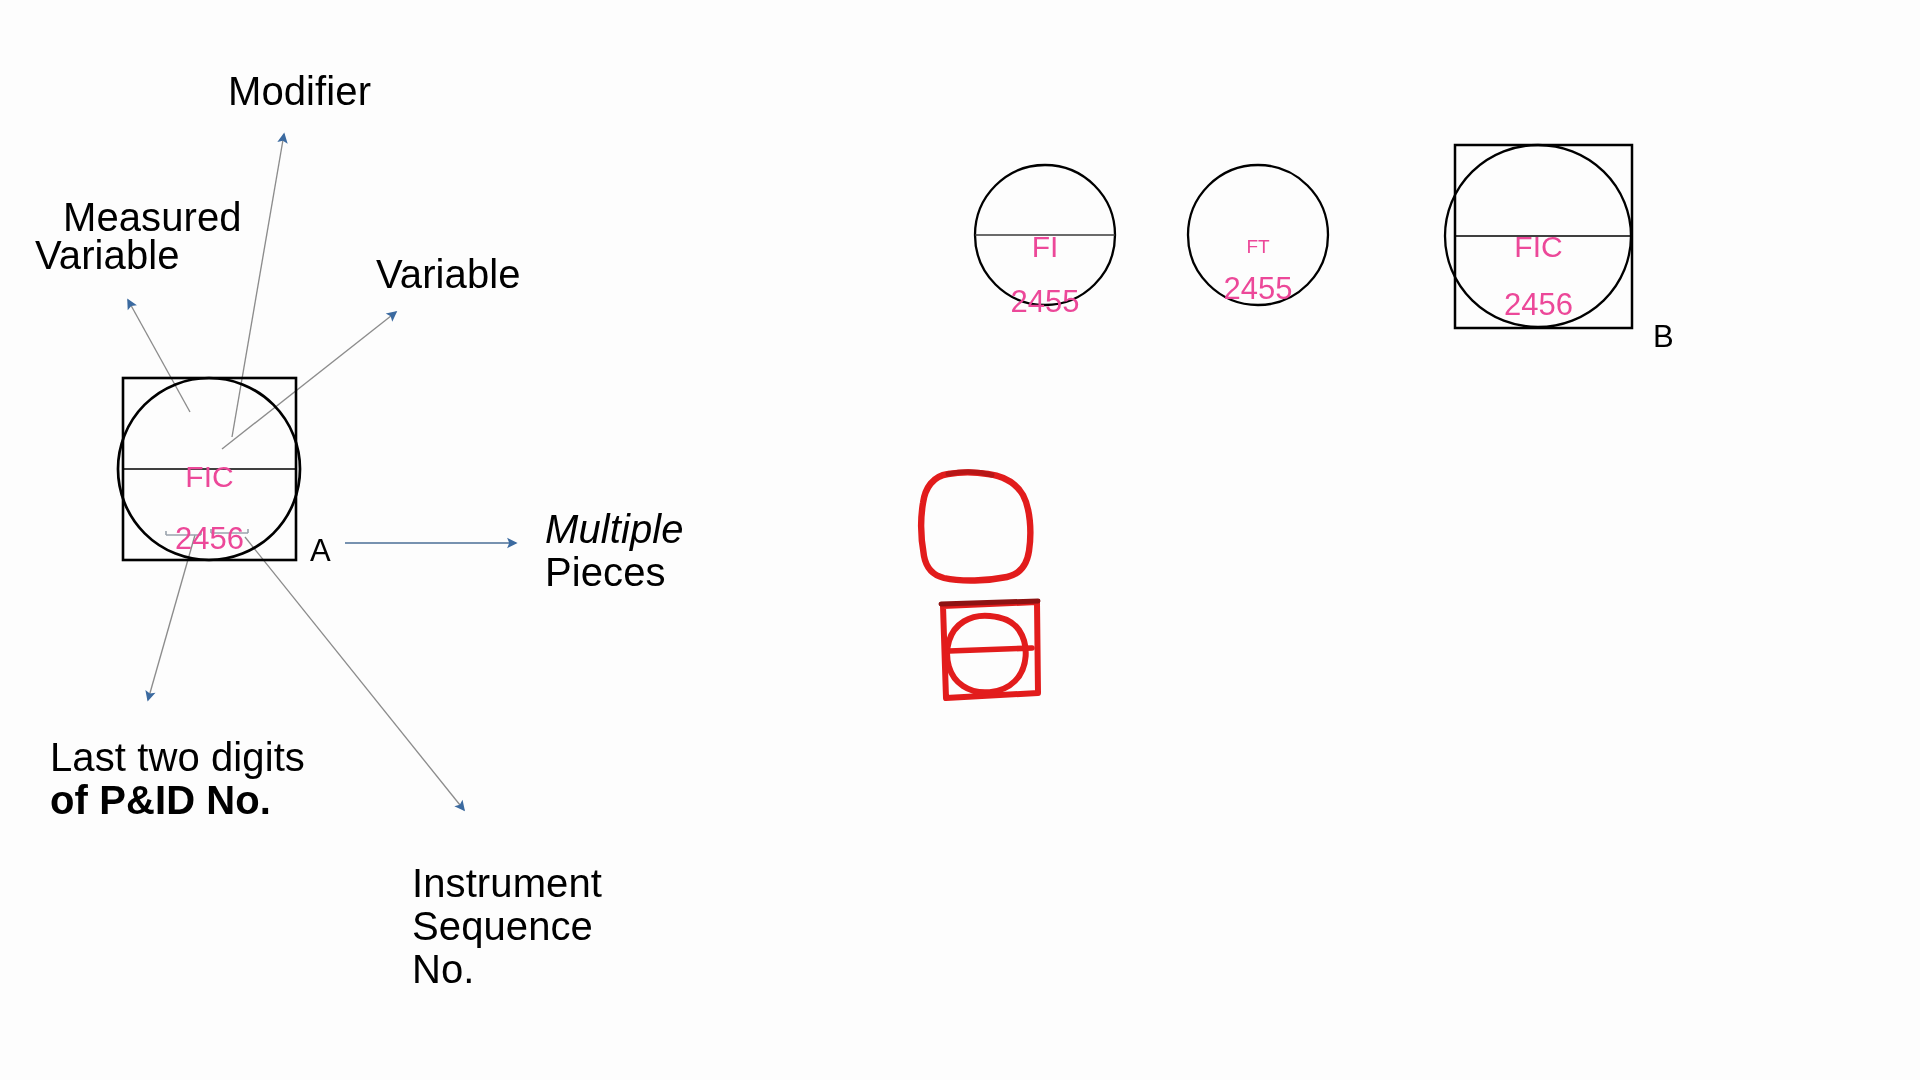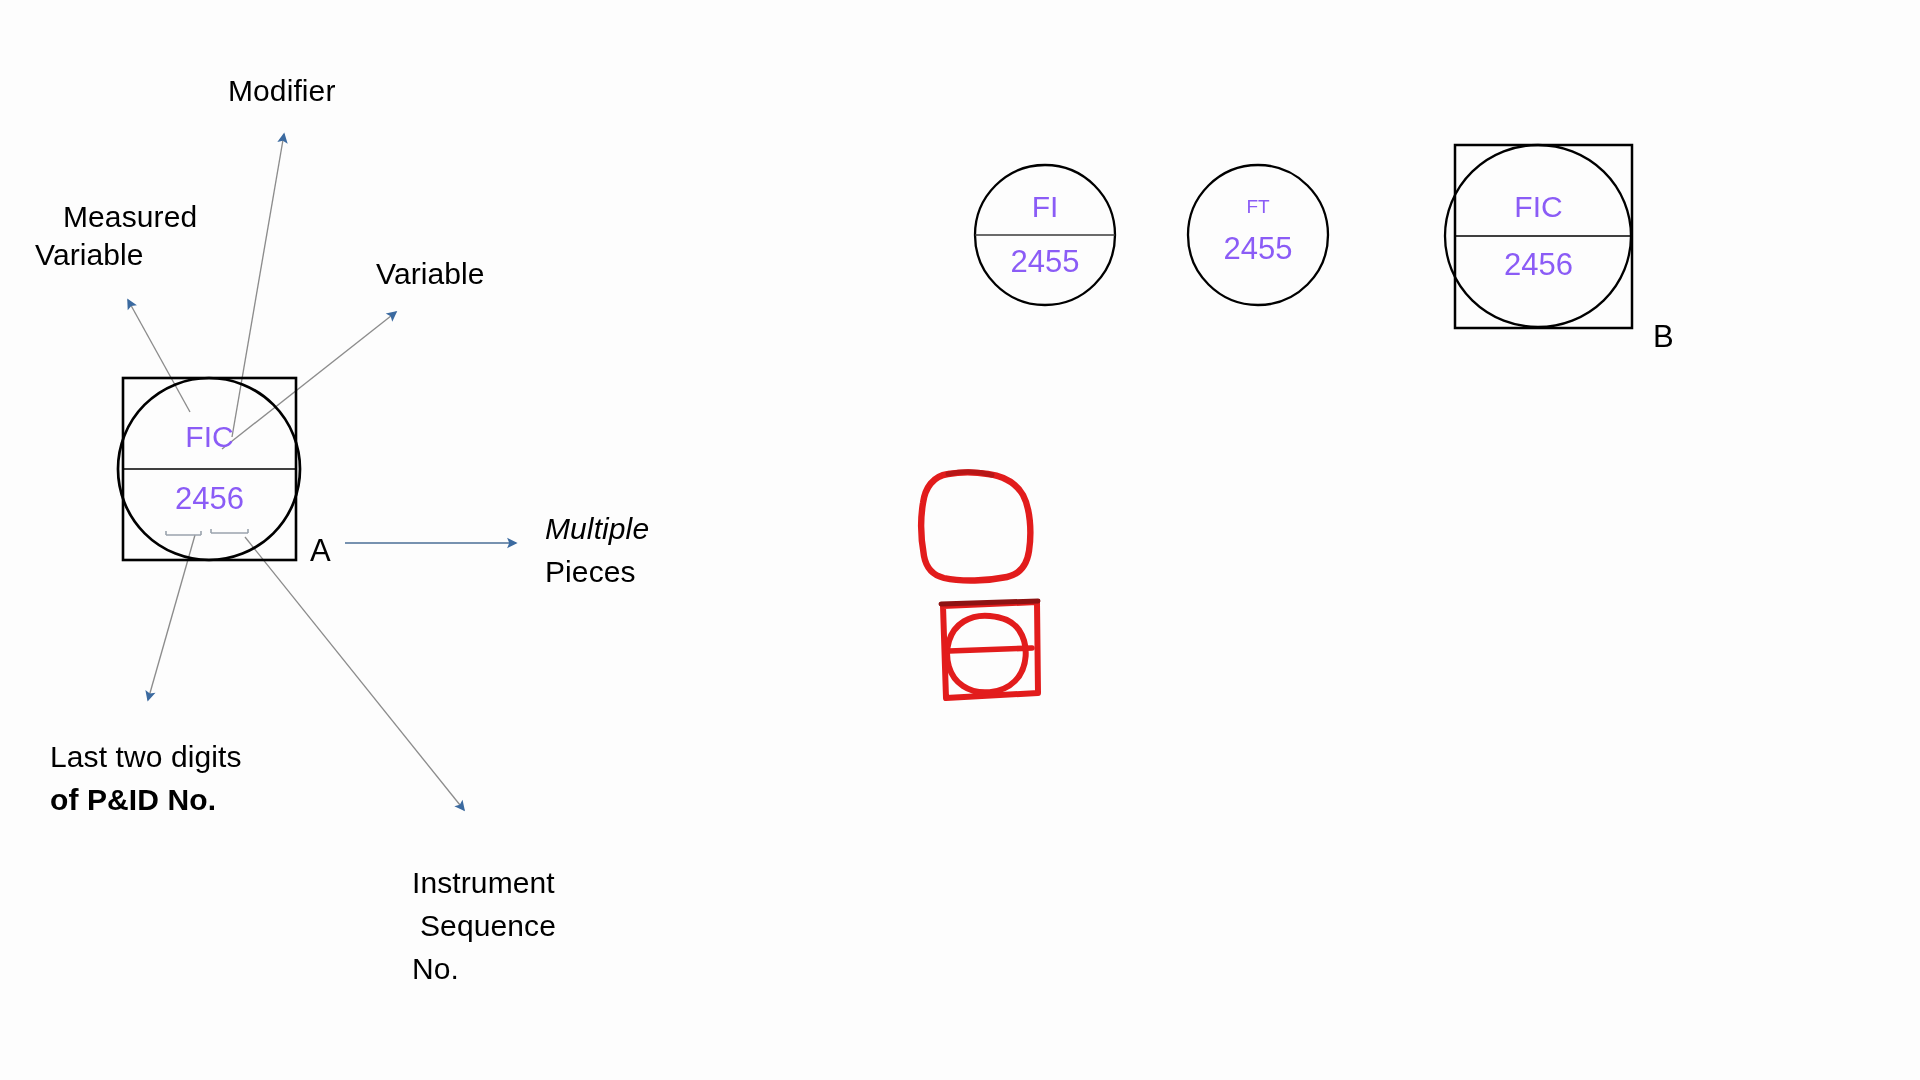--- a/index.html
+++ b/index.html
@@ -33,39 +33,40 @@
     position: absolute;
     left: 0; top: 0;
     width: 1920px;
     height: 1080px;
     overflow: visible;
   }
   
   .lbl {
     position: absolute;
     font-family: "Liberation Sans", sans-serif;
-    font-size: 30px;
+    font-size: 40px;
     line-height: 42px;
     color: #000000;
     white-space: pre;
     letter-spacing: 0.1px;
   }
   .lbl.small-letter {
     font-size: 31px;
     line-height: 34px;
   }
   
   .sym-text {
     position: absolute;
     font-family: "Liberation Sans", sans-serif;
     font-size: 29px;
     line-height: 34px;
     text-align: center;
-    color: #8b5cf6;
+    color: #ec4899;
     white-space: pre;
+    margin-top: 40px;
   }
 </style>
 </head>
 <body>
 
 <div id="canvas">
 
   <div class="slide-bg"></div>
 
   <svg class="layer" viewBox="0 0 1920 1080">
@@ -177,20 +178,20 @@
 
   <div class="lbl" style="left:376px; top:253px;">Variable</div>
 
   <div class="lbl" style="left:545px; top:508px;font-style:italic;">Multiple</div>
   <div class="lbl" style="left:545px; top:551px;">Pieces</div>
 
   <div class="lbl" style="left:50px; top:736px;">Last two digits</div>
   <div class="lbl" style="left:50px; top:779px;font-weight:bold;">of P&amp;ID No.</div>
 
   <div class="lbl" style="left:412px; top:862px;">Instrument</div>
-  <div class="lbl" style="left:412px; top:905px;margin-left:8px;">Sequence</div>
+  <div class="lbl" style="left:412px; top:905px;">Sequence</div>
   <div class="lbl" style="left:412px; top:948px;">No.</div>
 
   <div class="lbl small-letter" style="left:310px; top:534px;">A</div>
 
   <div class="lbl small-letter" style="left:1653px; top:320px;">B</div>
 
 </div>
 
 </body></html>

